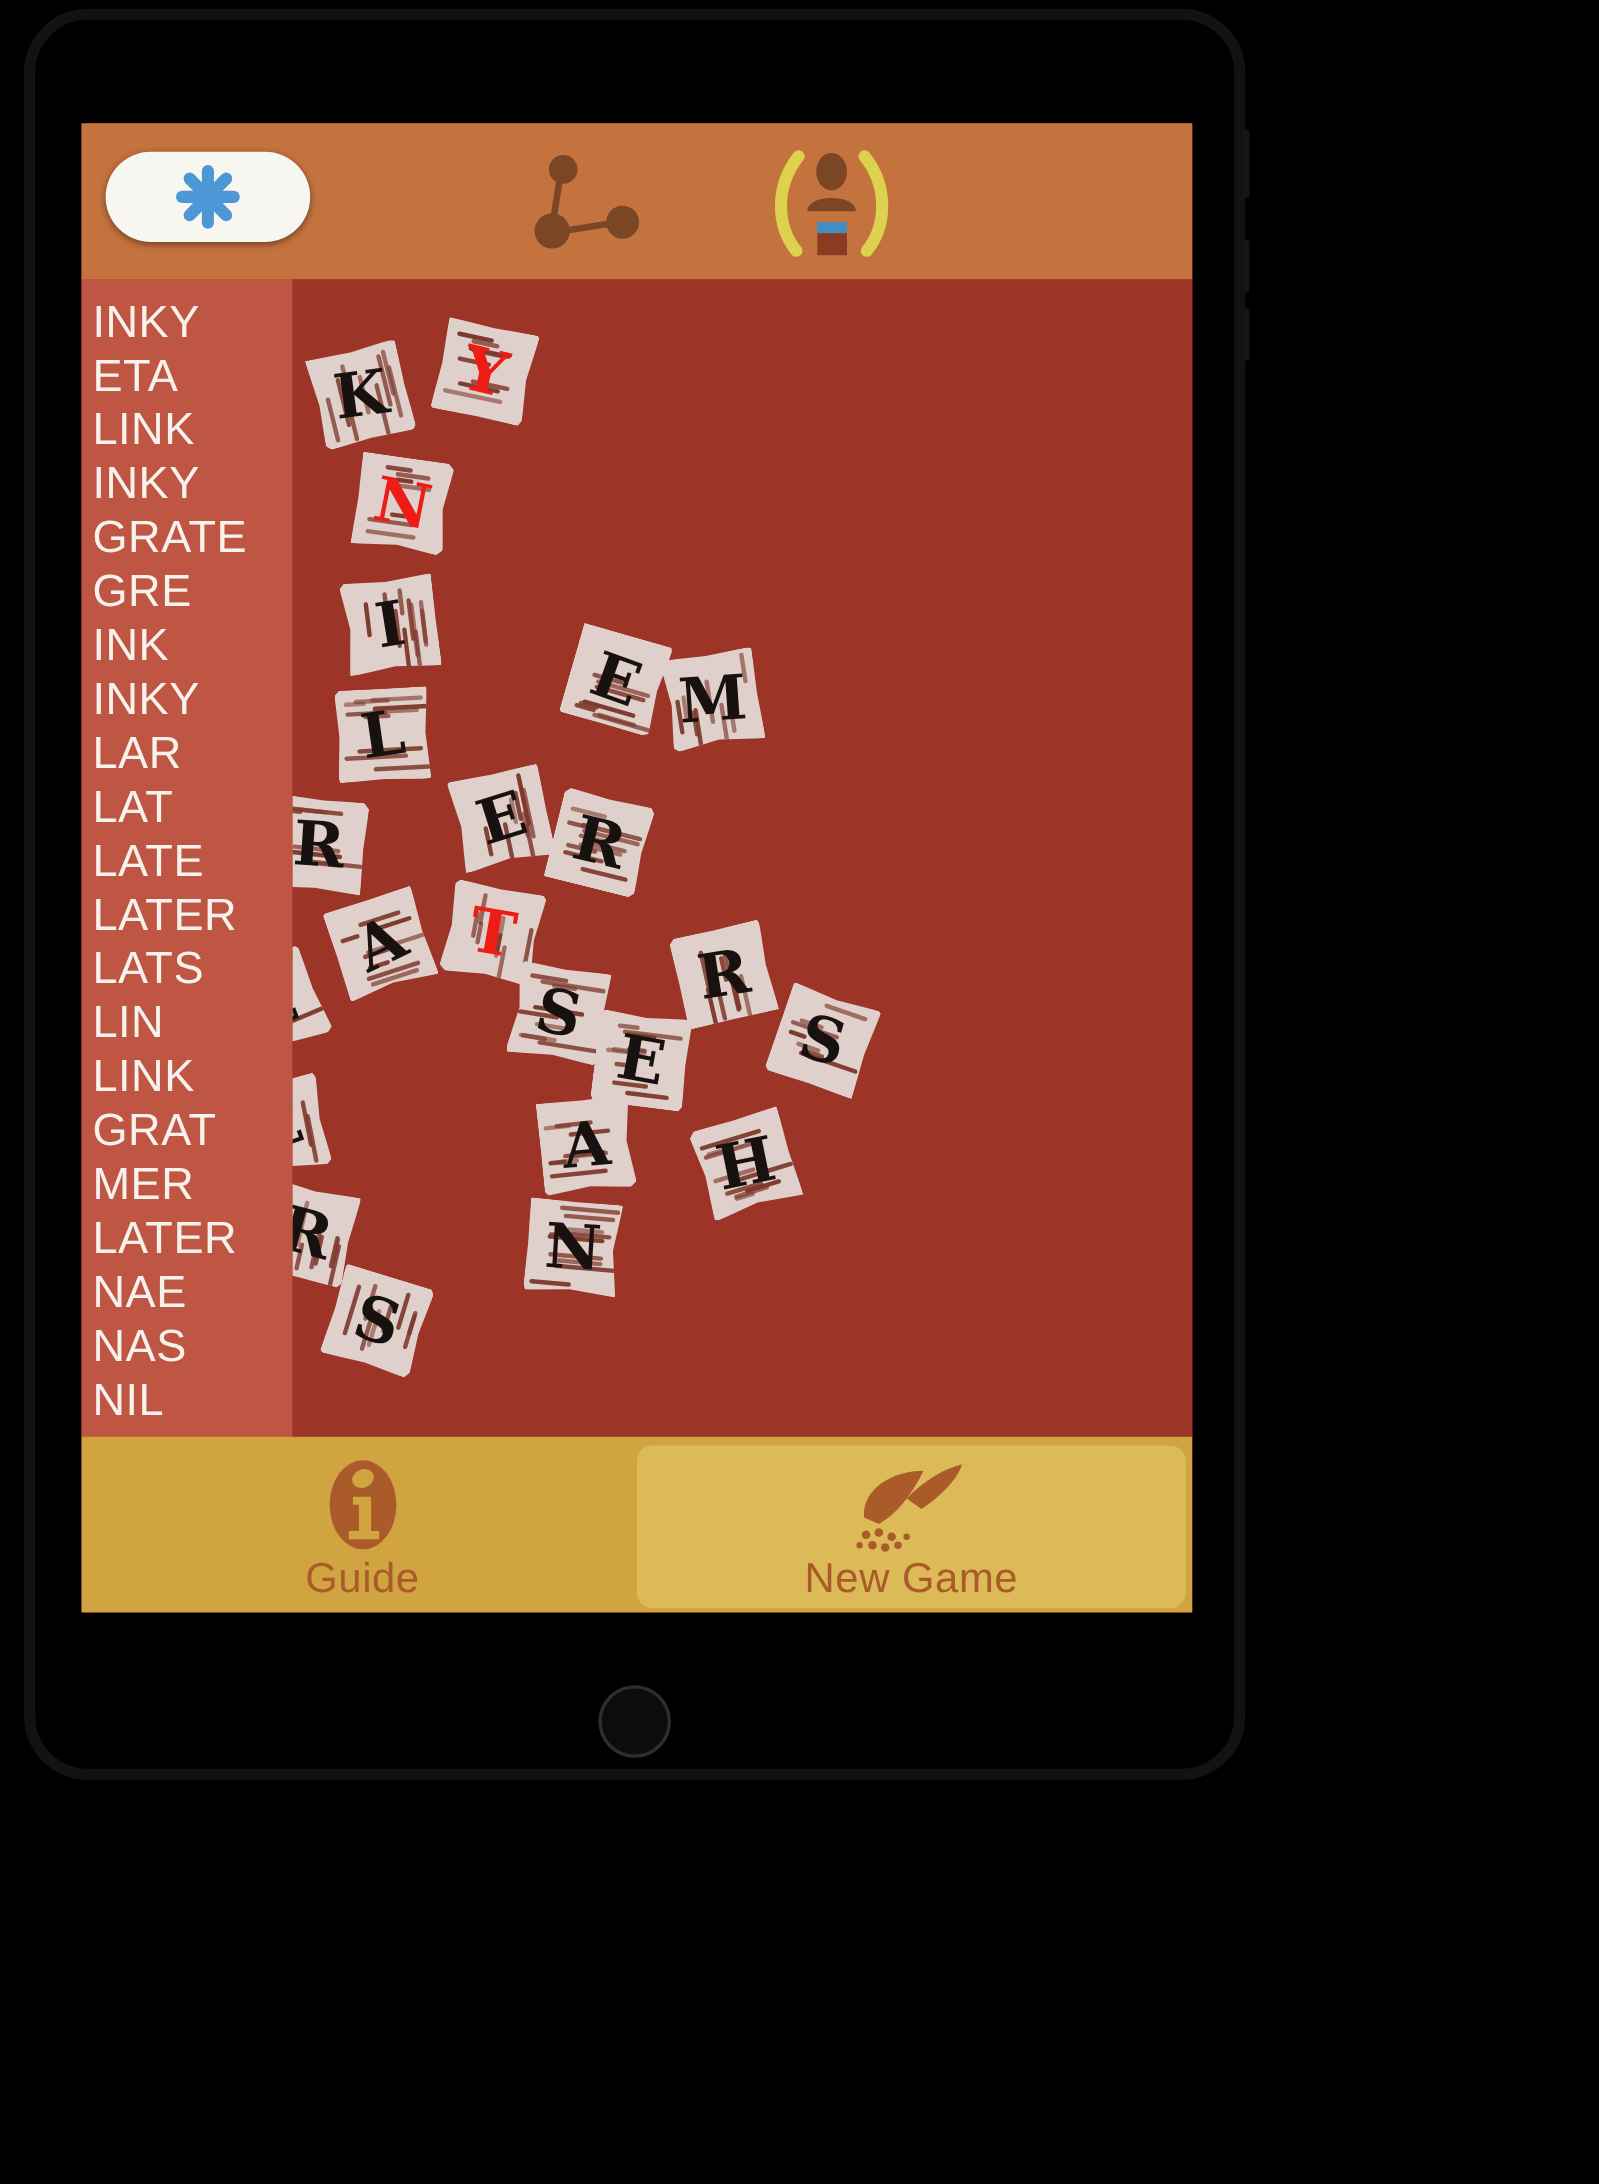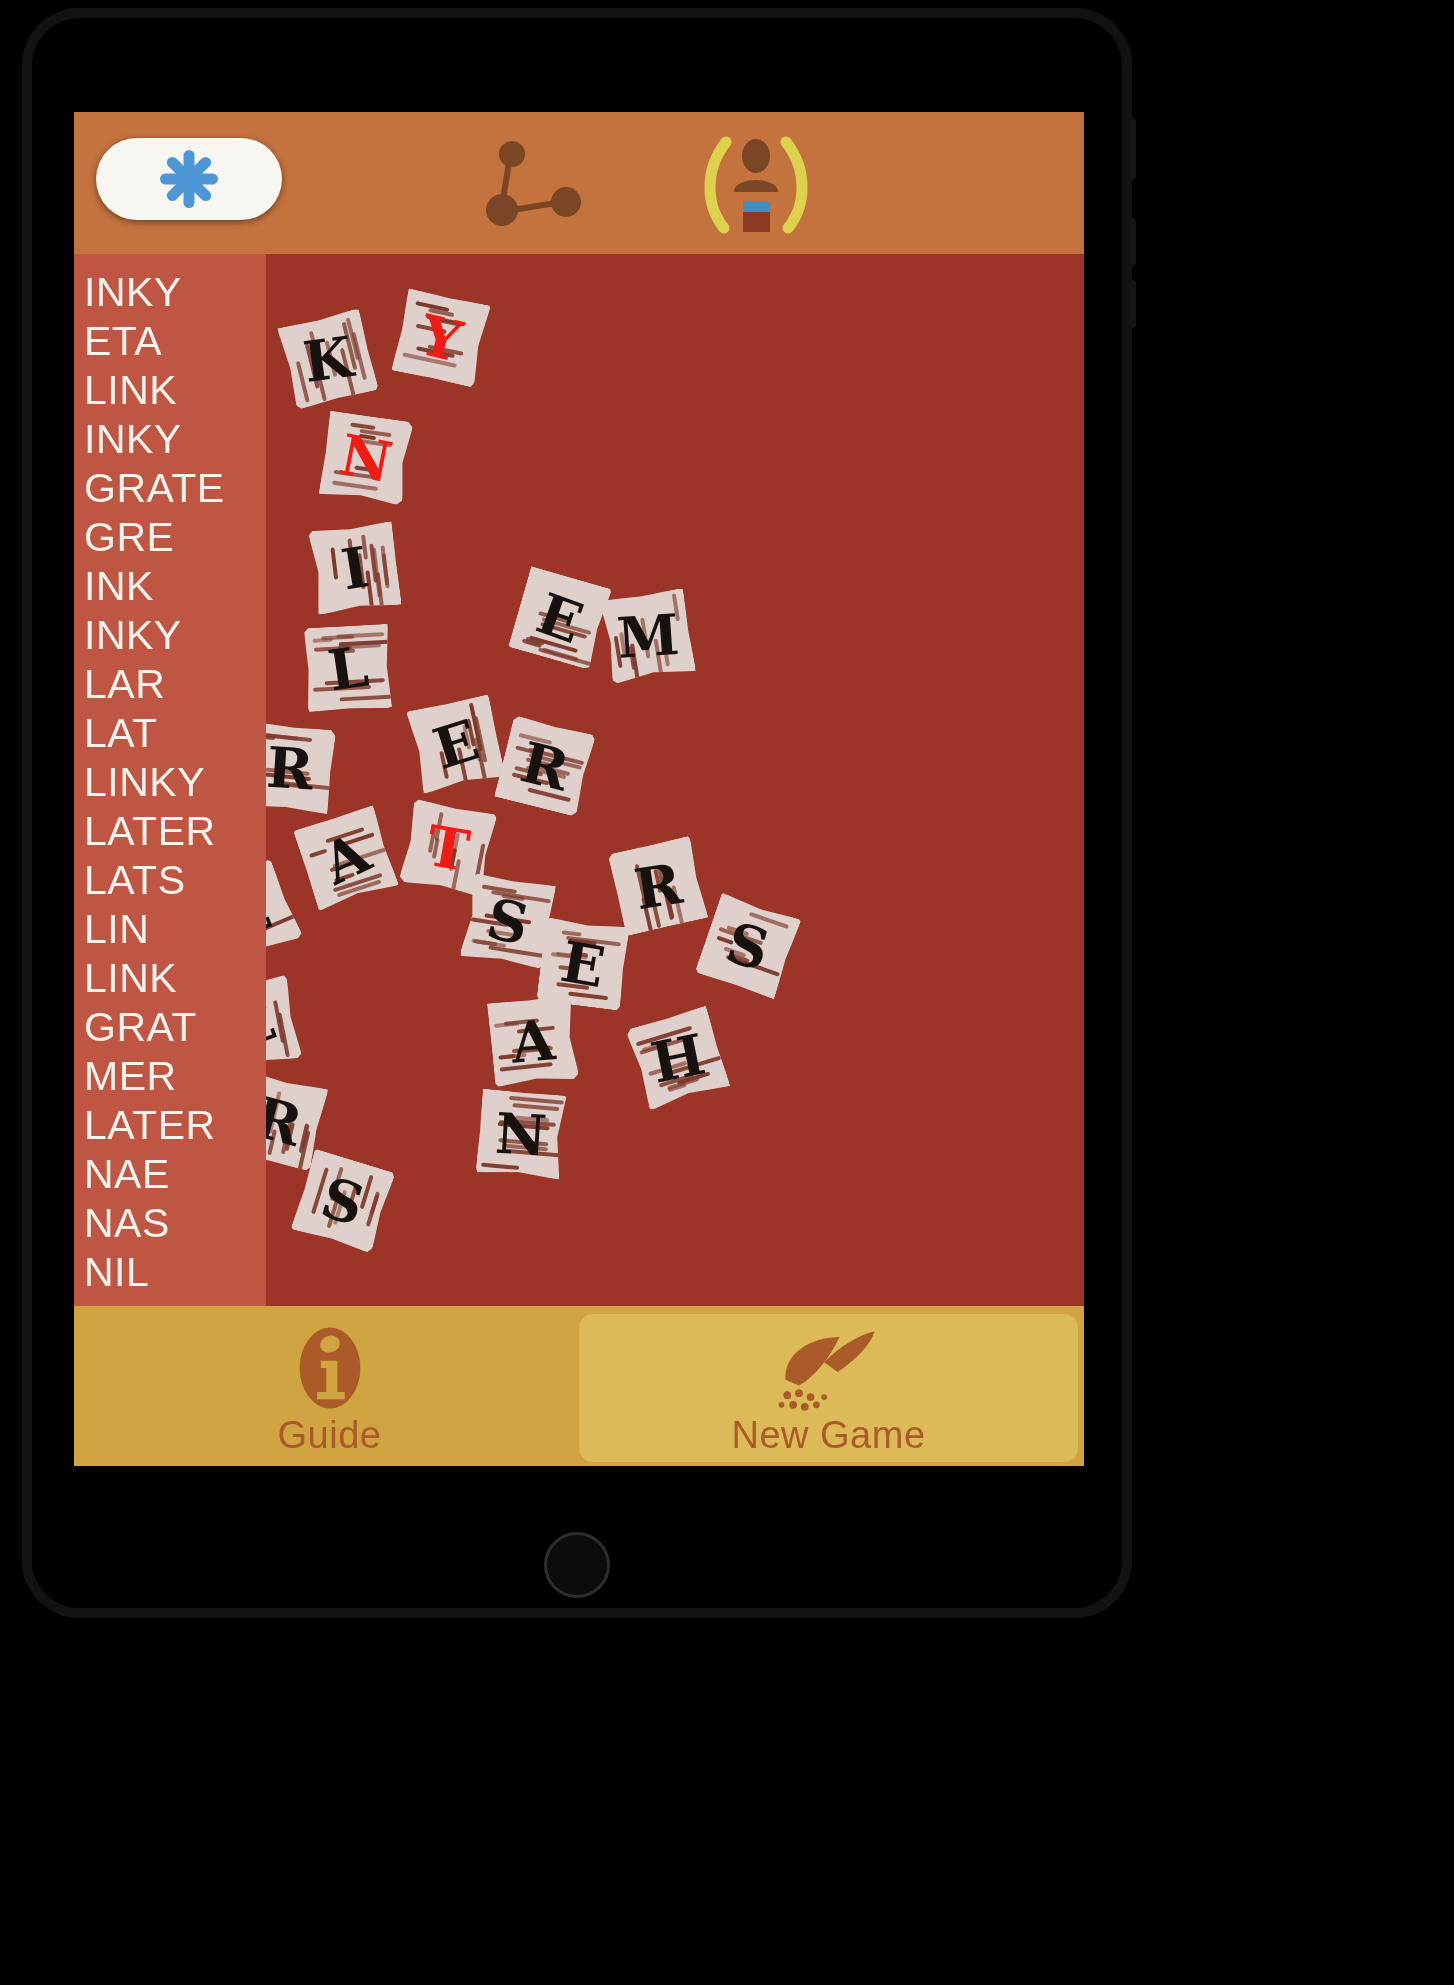--- a/index.html
+++ b/index.html
@@ -252,21 +252,21 @@
           <div class="word">INKY</div>
           <div class="word">ETA</div>
           <div class="word">LINK</div>
           <div class="word">INKY</div>
           <div class="word">GRATE</div>
           <div class="word">GRE</div>
           <div class="word">INK</div>
           <div class="word">INKY</div>
           <div class="word">LAR</div>
           <div class="word">LAT</div>
-          <div class="word">LINKY</div>
+          <div class="word">LATE</div>
           <div class="word">LATER</div>
           <div class="word">LATS</div>
           <div class="word">LIN</div>
           <div class="word">LINK</div>
           <div class="word">GRAT</div>
           <div class="word">MER</div>
           <div class="word">LATER</div>
           <div class="word">NAE</div>
           <div class="word">NAS</div>
           <div class="word">NIL</div>

